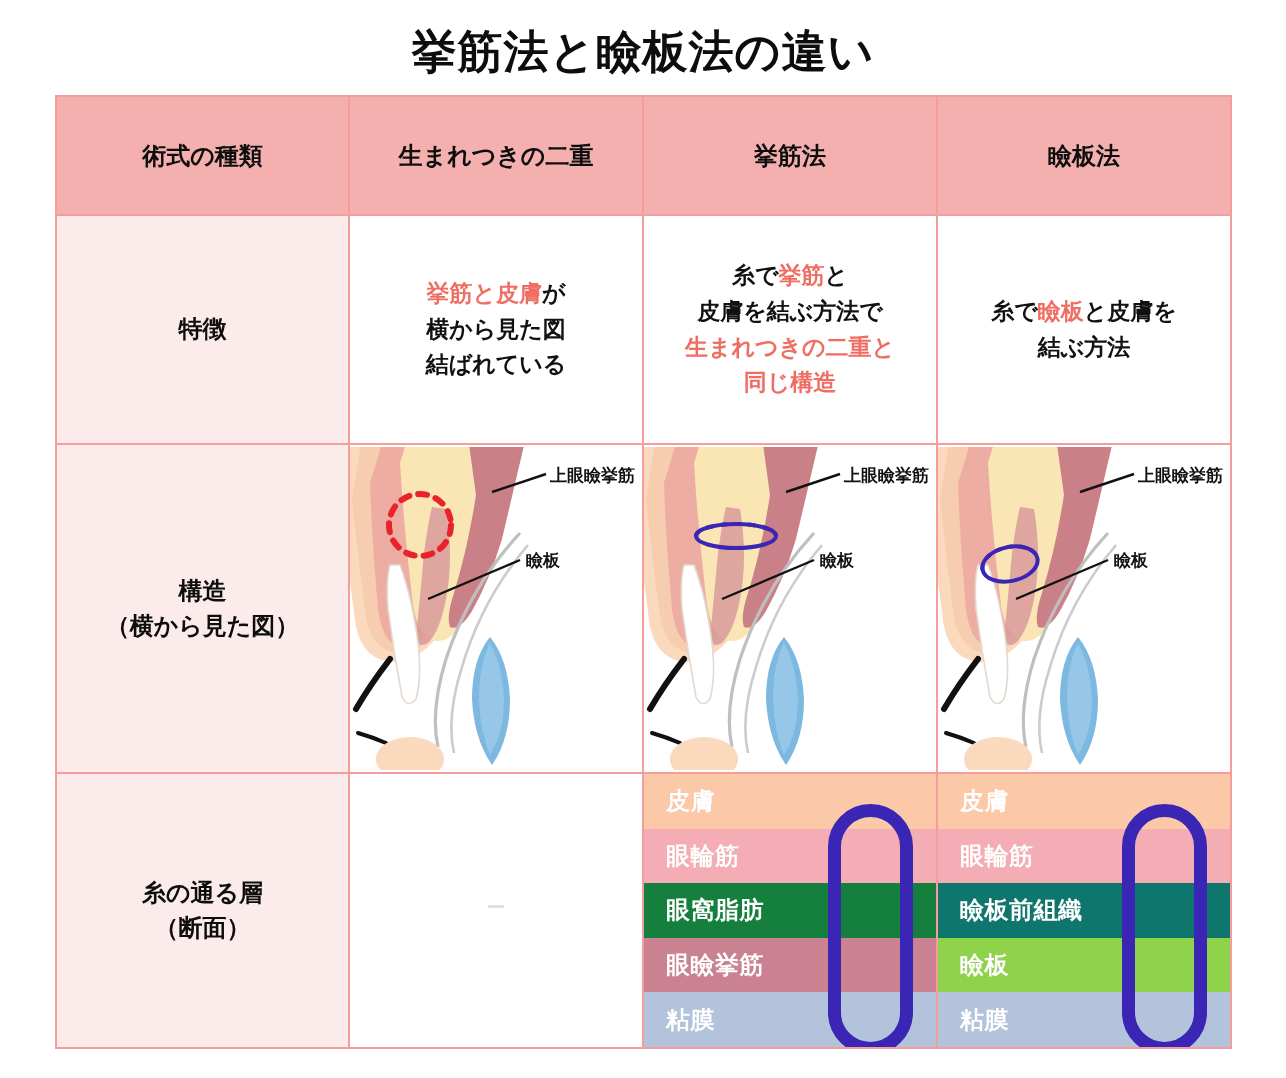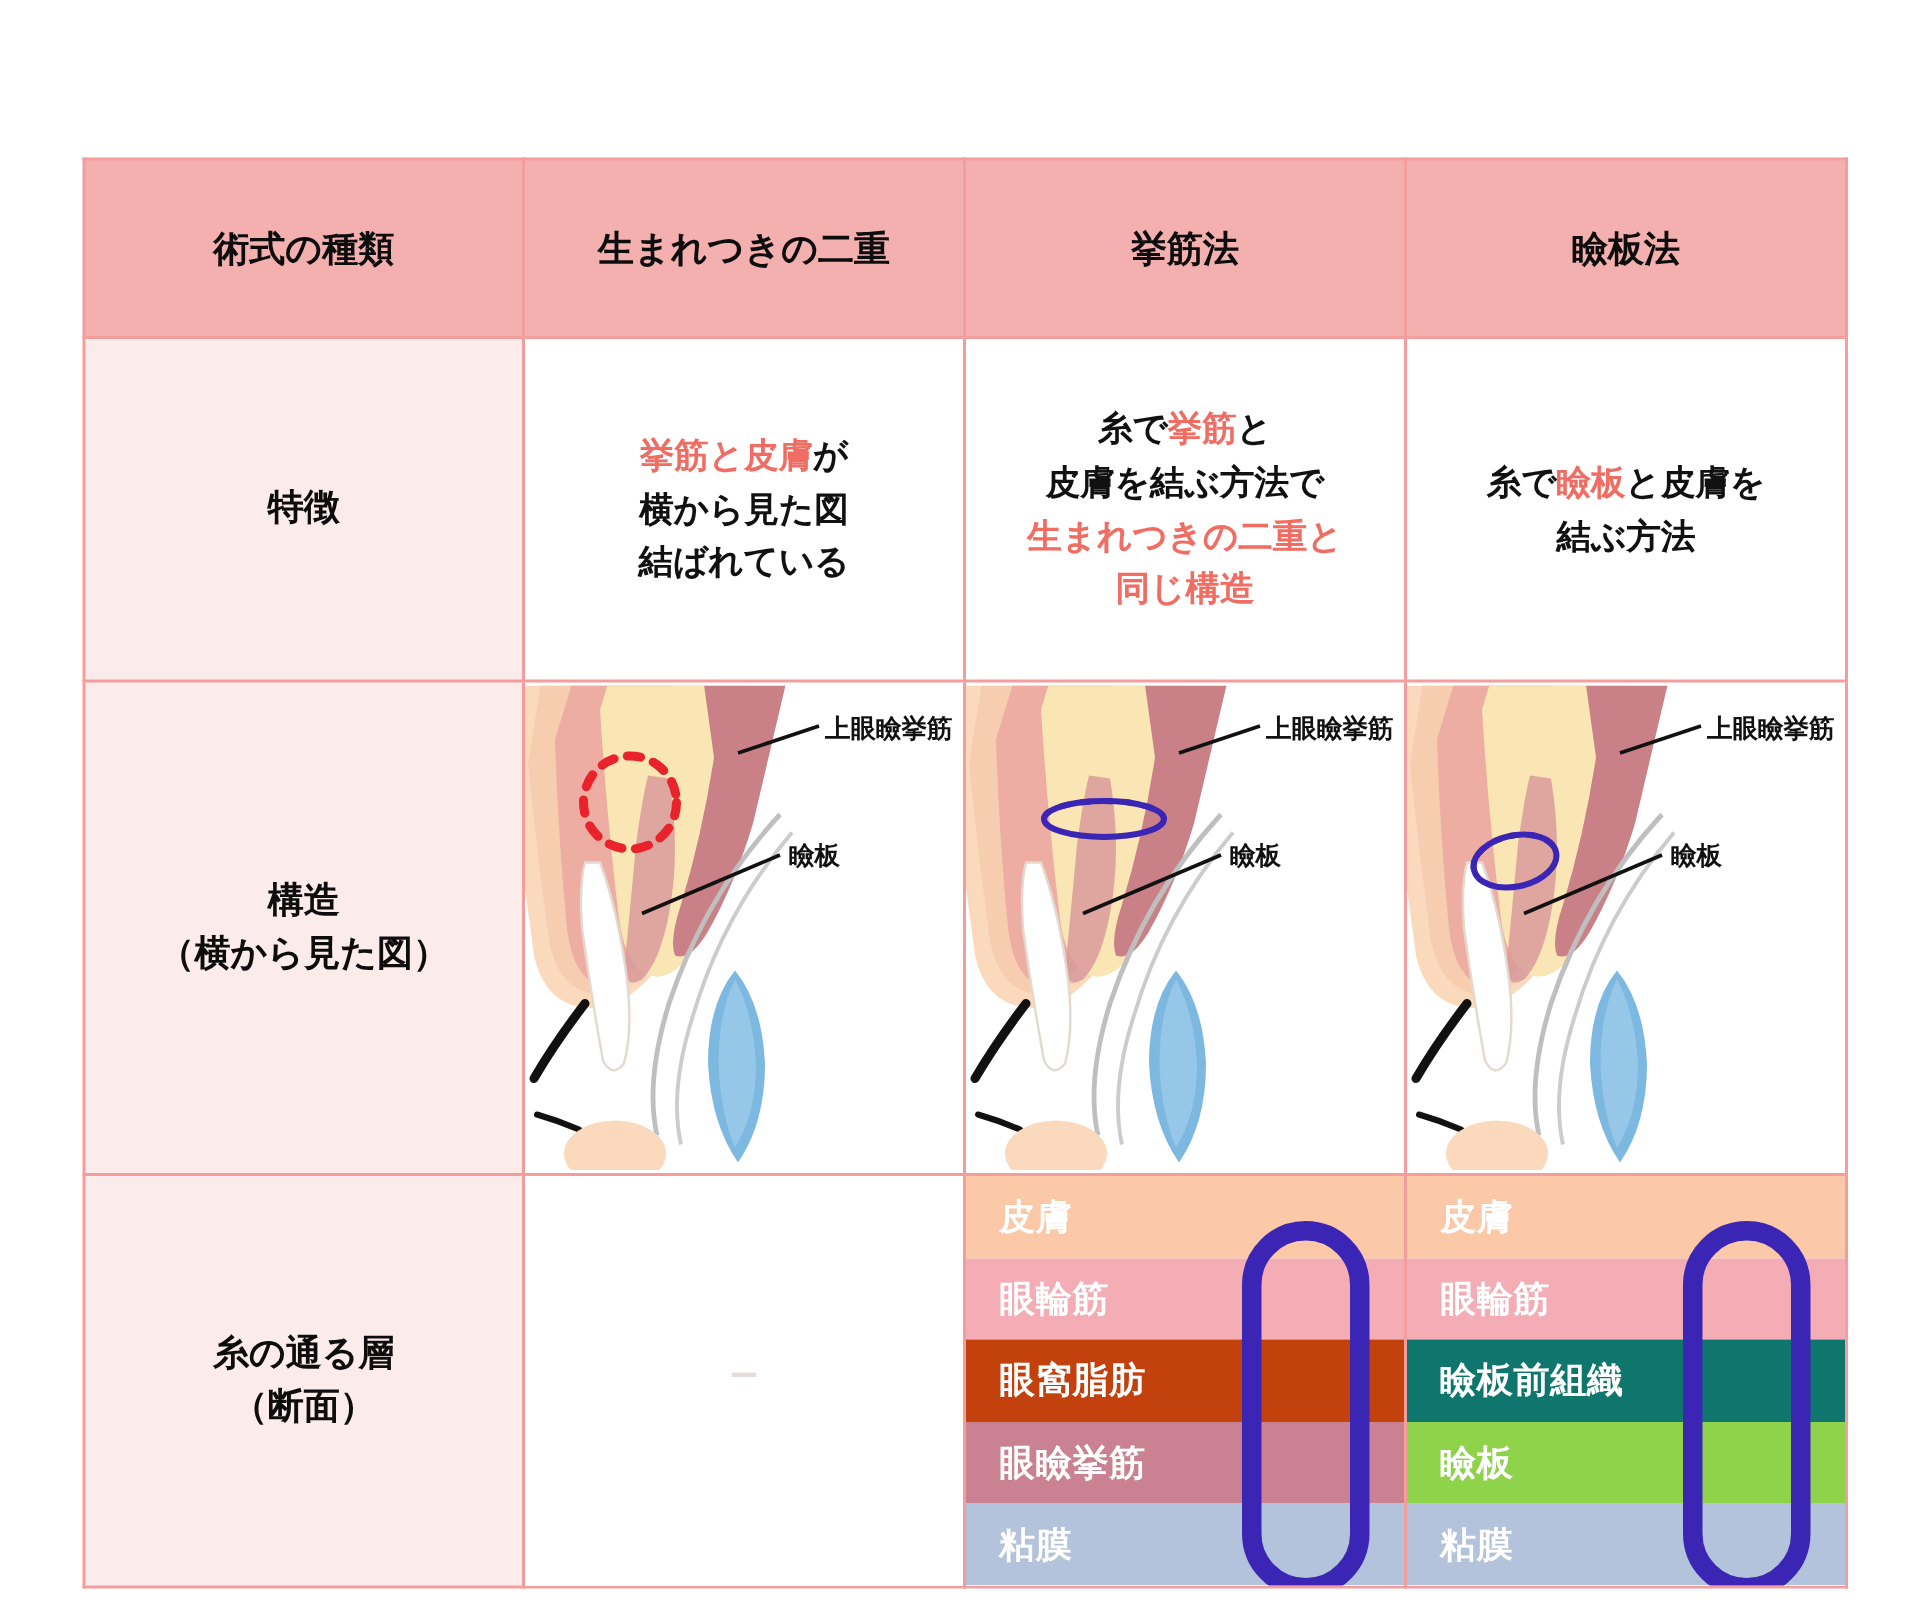--- a/index.html
+++ b/index.html
@@ -29,21 +29,21 @@
     text-align: center;
     font-size: 45px;
     font-weight: bold;
     letter-spacing: 1px;
     color: #0d0d0d;
   }
   
   .table {
     position: absolute;
     left: 55px;
-    top: 105px;
+    top: 95px;
     width: 1175px;
     height: 944px;
     border-collapse: collapse;
     table-layout: fixed;
   }
   .table td, .table th {
     border: 2px solid #f49d9d;
     padding: 0;
     vertical-align: middle;
     text-align: center;
@@ -142,20 +142,21 @@
     border: 13px solid #3a25b5;
     border-radius: 999px;
     pointer-events: none;
   }
 </style>
 </head>
 <body>
 
 <div id="page">
 
+  <div class="title">挙筋法と瞼板法の違い</div>
 
   <table class="table">
     <colgroup>
       <col class="col-label">
         <col class="col-data">
         <col class="col-data">
         <col class="col-data">
     </colgroup>
     <thead>
       <tr>
@@ -267,21 +268,21 @@
           <div class="faint-dash"></div>
         </td>
         <td class="layers-cell">
           <div class="layers-wrap">
               <div class="layer" style="background: rgb(252, 201, 168); height: 20%;">
                 <span>皮膚</span>
               </div>
               <div class="layer" style="background: rgb(244, 173, 180); height: 20%;">
                 <span>眼輪筋</span>
               </div>
-              <div class="layer" style="background: #c2410c; height: 20%;">
+              <div class="layer" style="background: #15803d; height: 20%;">
                 <span>眼窩脂肪</span>
               </div>
               <div class="layer" style="background: rgb(202, 129, 145); height: 20%;">
                 <span>眼瞼挙筋</span>
               </div>
               <div class="layer" style="background: rgb(178, 195, 219); height: 20%;">
                 <span>粘膜</span>
               </div>
               <div class="thread-loop" style="border-color: rgb(58, 37, 181); left: 63%; top: 11%; width: 29%; height: 92%;"></div>
             </div>

